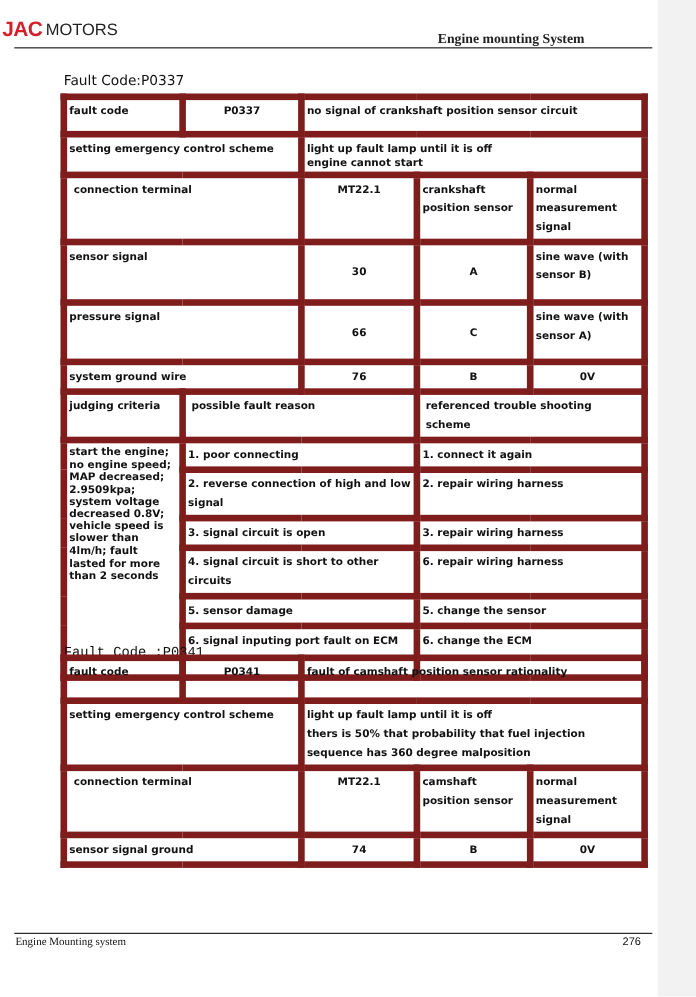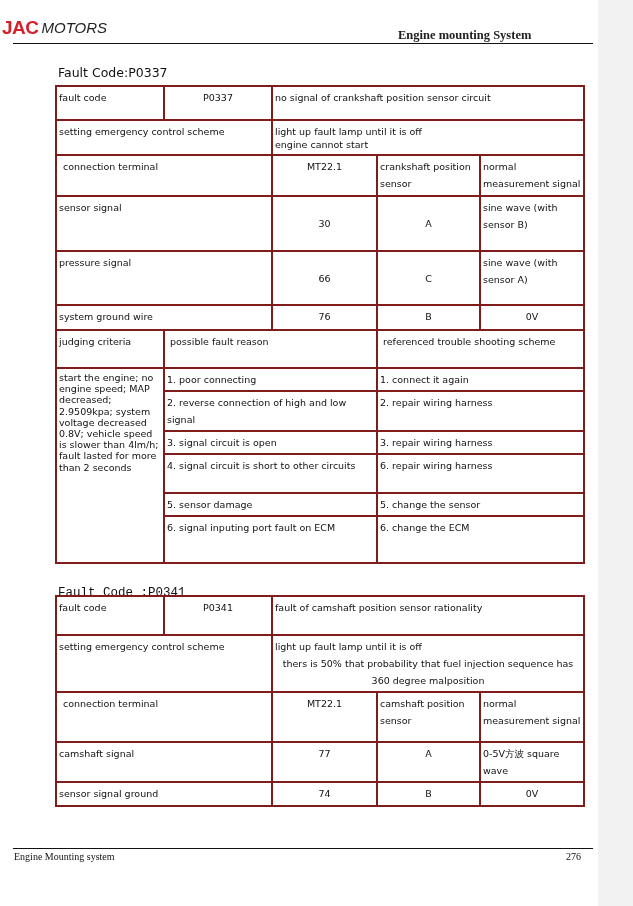--- a/index.html
+++ b/index.html
@@ -3,35 +3,35 @@
 <meta charset="utf-8">
 <style>
   * { box-sizing: border-box; margin: 0; padding: 0; }
   html, body { width: 633px; height: 906px; background: #ffffff; overflow: hidden; }
   body { position: relative; font-family: "DejaVu Sans", sans-serif; color: #111; }
   .side-panel { position: absolute; left: 598px; top: 0; width: 35px; height: 906px; background: #f2f2f2; }
   .page { position: absolute; left: 0; top: 0; width: 598px; height: 906px; background: #fff; }
 
   .logo { position: absolute; left: 2px; top: 18px; height: 20px; display: flex; align-items: flex-start; }
   .logo-jac { font-family: "Liberation Sans", sans-serif; font-weight: bold; font-size: 19px; color: #d4202b; letter-spacing: -0.5px; line-height: 20px; }
-  .logo-motors { font-family: "Liberation Sans", sans-serif; font-size: 15px; color: #222; margin-left: 3px; line-height: 19px; font-style: italic; }
+  .logo-motors { font-family: "Liberation Sans", sans-serif; font-size: 15px; color: #222; margin-left: 3px; line-height: 19px; }
   .header-title { position: absolute; left: 398px; top: 28px; font-family: "Liberation Serif", serif; font-weight: bold; font-size: 12.5px; color: #222; }
   .header-rule { position: absolute; left: 13px; top: 43px; width: 580px; height: 1px; background: #111; }
 
   .section-title { position: absolute; left: 58px; font-family: "DejaVu Sans", sans-serif; font-size: 12.5px; color: #111; }
 
   table.ft { position: absolute; left: 55px; border-collapse: collapse; table-layout: fixed; width: 528px; font-size: 9.5px; line-height: 17px; }
-  table.ft td { border: 2px solid #7f1d1d; vertical-align: top; padding: 2px 2px; font-family: "DejaVu Sans", sans-serif; color: #111; overflow: hidden; }
+  table.ft td { border: 6px solid #7f1d1d; vertical-align: top; padding: 2px 2px; font-family: "DejaVu Sans", sans-serif; color: #111; overflow: hidden; font-weight: bold; }
   td.c { text-align: center; }
   .lines span { display: block; }
   .judge { font-size: 9.5px; line-height: 11.2px; padding-top: 3px !important; }
 
   .footer-rule { position: absolute; left: 13px; top: 848px; width: 580px; height: 1px; background: #111; }
   .footer-left { position: absolute; left: 14px; top: 851px; font-family: "Liberation Serif", serif; font-size: 10px; color: #111; }
-  .footer-right { position: absolute; left: 566px; top: 851px; font-family: Liberation Serif, serif; font-size: 10px; color: #111; }
+  .footer-right { position: absolute; left: 566px; top: 851px; font-family: Liberation Sans, sans-serif; font-size: 10px; color: #111; }
 </style>
 </head>
 <body>
 
 <div class="page">
 
   <div class="logo">
     <span class="logo-jac">JAC</span>
     <span class="logo-motors">MOTORS</span>
   </div>
@@ -131,34 +131,28 @@
     <tbody>
         <tr style="height:39px">
       <td>fault code</td>
       <td class="c">P0341</td>
       <td colspan="3">fault of camshaft position sensor rationality</td>
     </tr>
     <tr style="height:54px">
       <td colspan="2">setting emergency control scheme</td>
       <td colspan="3" class="lines">
         <span>light up fault lamp until it is off</span>
-        <span style="line-height:17px;text-align:center;">thers is 50% that probability that fuel injection sequence has 360 degree malposition</span>
+        <span style="line-height:17px;">thers is 50% that probability that fuel injection sequence has 360 degree malposition</span>
       </td>
     </tr>
     <tr style="height:50px">
       <td colspan="2" style="padding-left:6px">connection terminal</td>
       <td class="c">MT22.1</td>
       <td>camshaft position sensor</td>
       <td>normal measurement signal</td>
-    </tr>
-    <tr style="height:37px">
-      <td colspan="2">camshaft signal</td>
-      <td class="c">77</td>
-      <td class="c">A</td>
-      <td>0-5V方波 square wave</td>
     </tr>
     <tr style="height:24px">
       <td colspan="2">sensor signal ground</td>
       <td class="c">74</td>
       <td class="c">B</td>
       <td class="c">0V</td>
     </tr>
   </tbody>
     </table>
 

